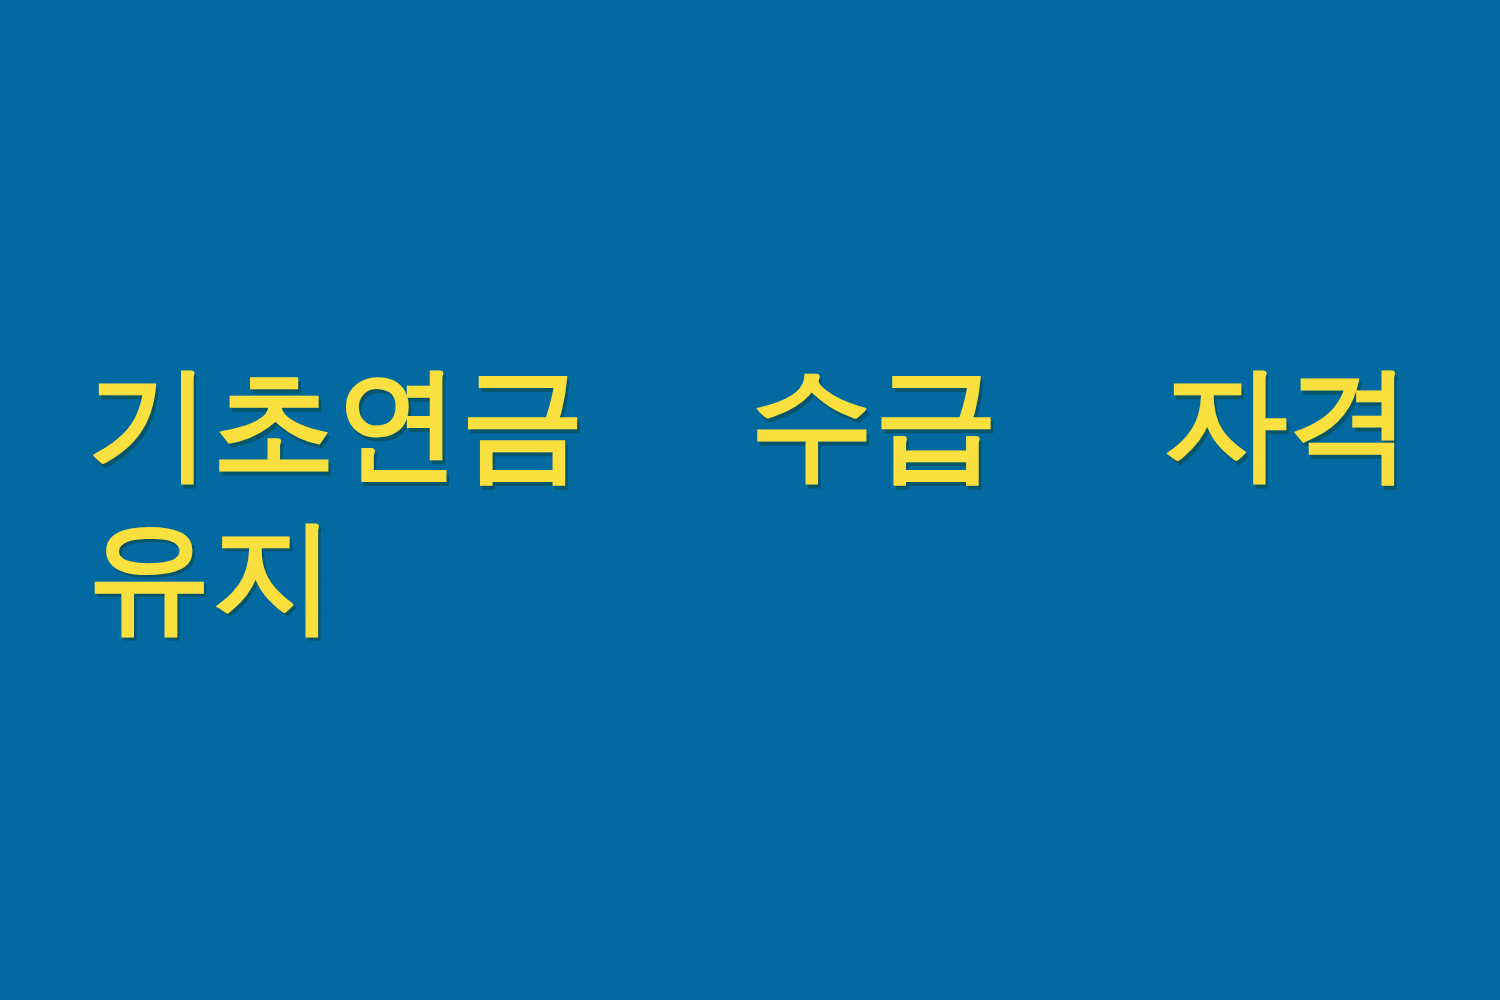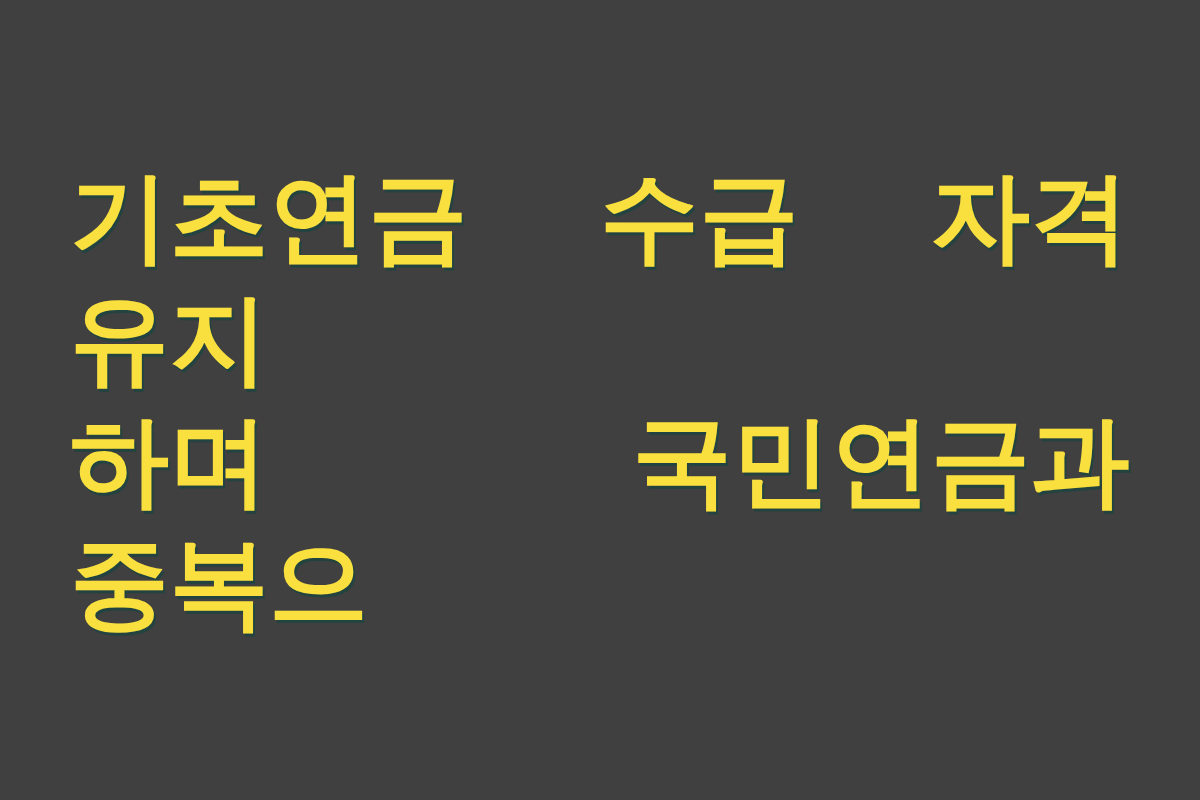--- a/index.html
+++ b/index.html
@@ -53,20 +53,19 @@
     text-align-last: justify;
   }
 
   .hl-line.center {
     text-align: center;
   }
 </style>
 </head>
 <body>
 
-<div id="canvas" style="background: #404040;">
+<div id="canvas" style="background: #0369a1;">
 
   <h1 id="headline" style="color: rgb(249, 224, 62);">
     <span class="hl-line stretch">기초연금 수급 자격 유지</span>
-    <span class="hl-line stretch">하며 국민연금과 중복으</span>
   </h1>
 
 </div>
 
 </body></html>

